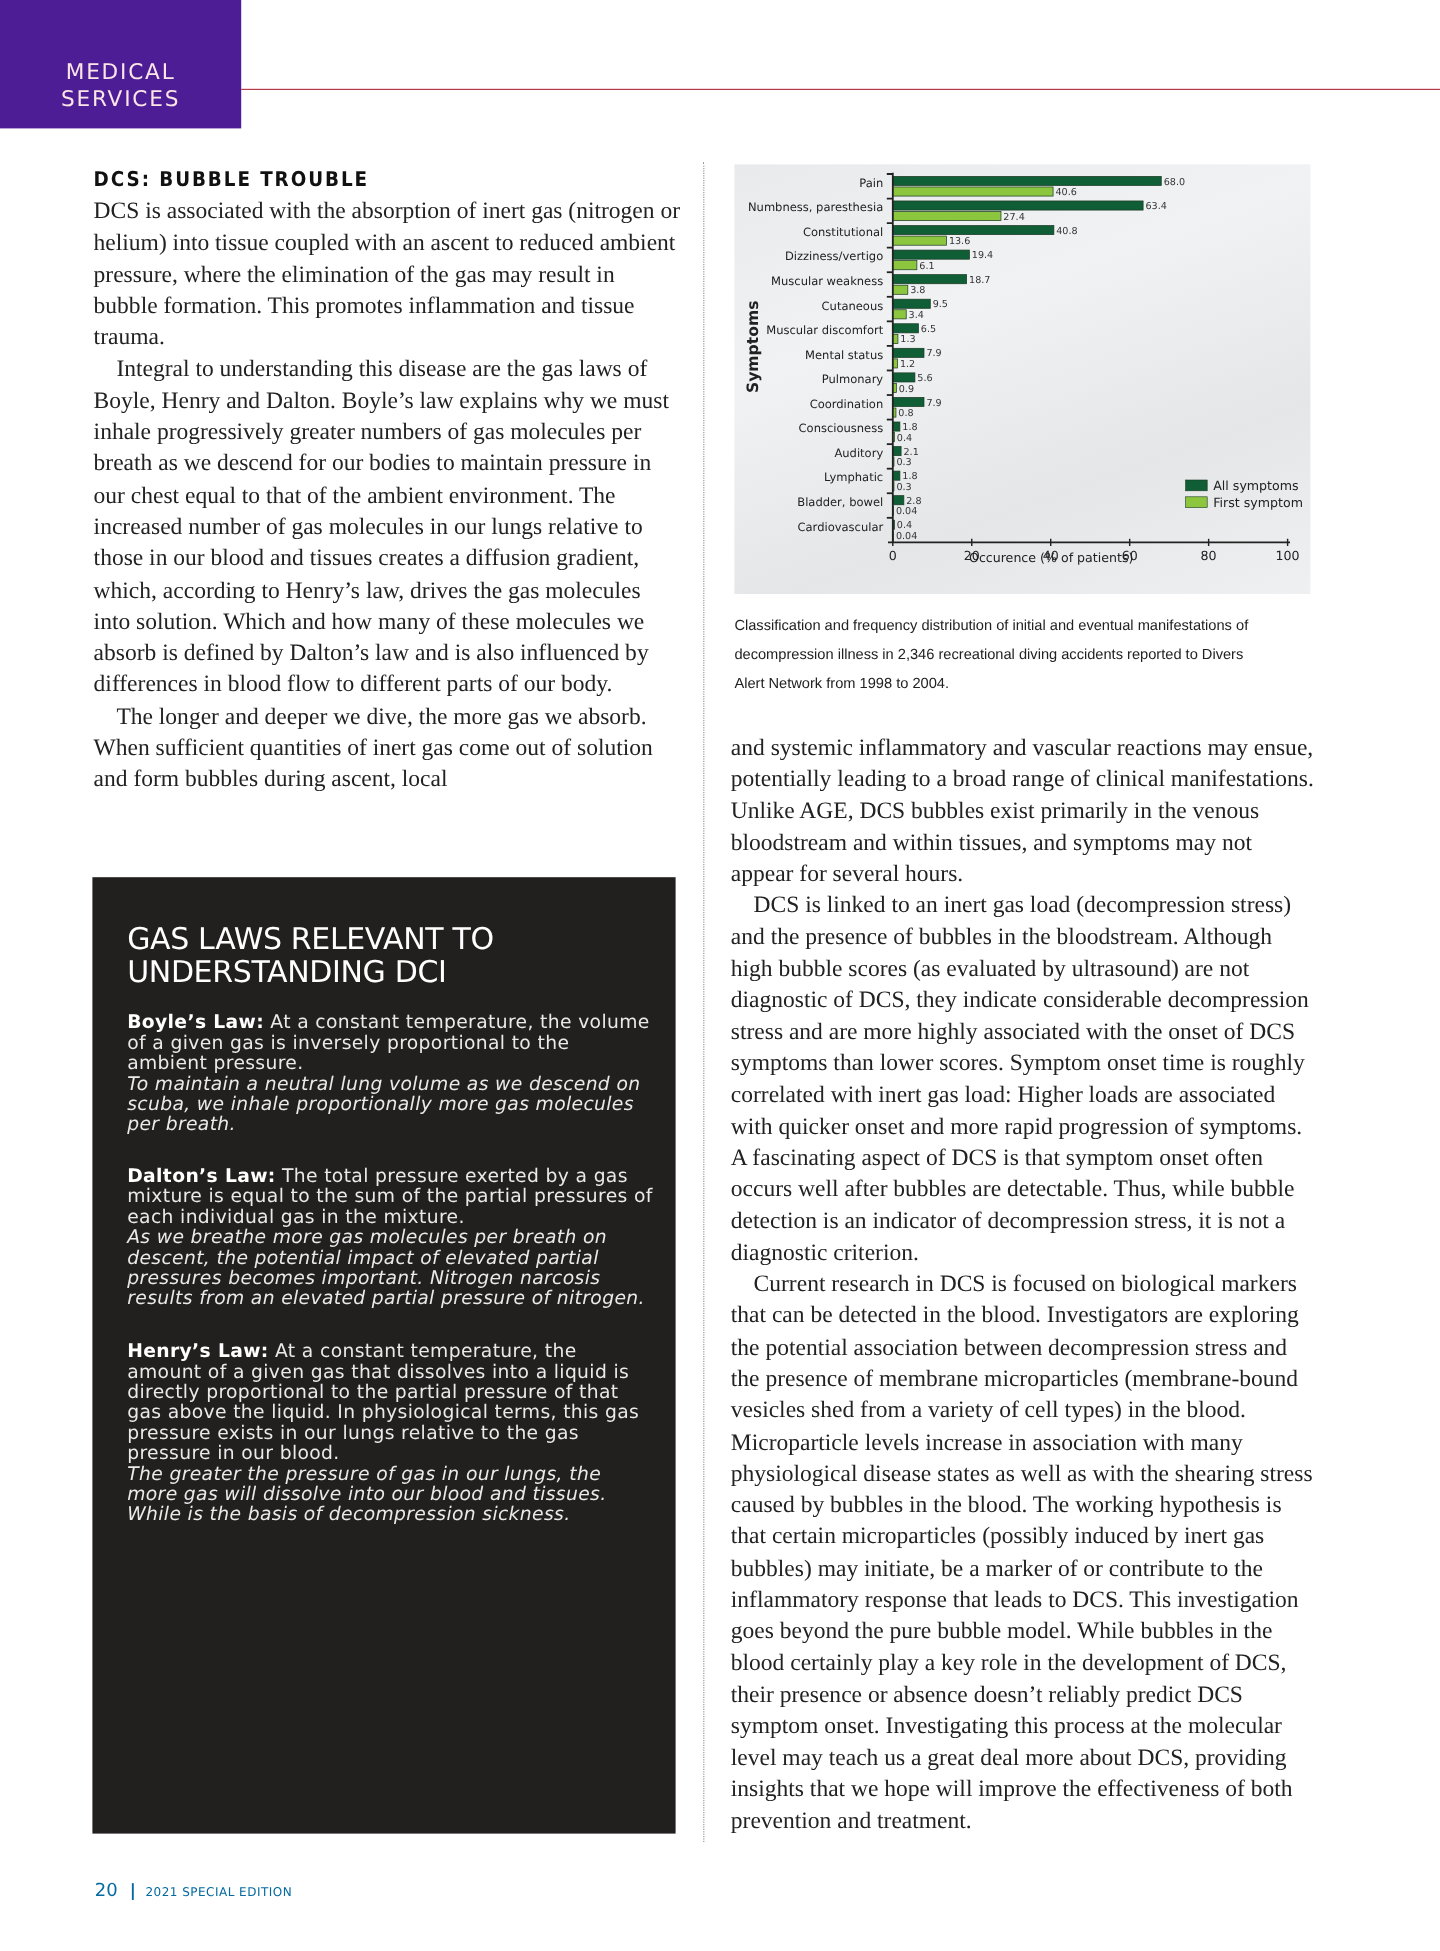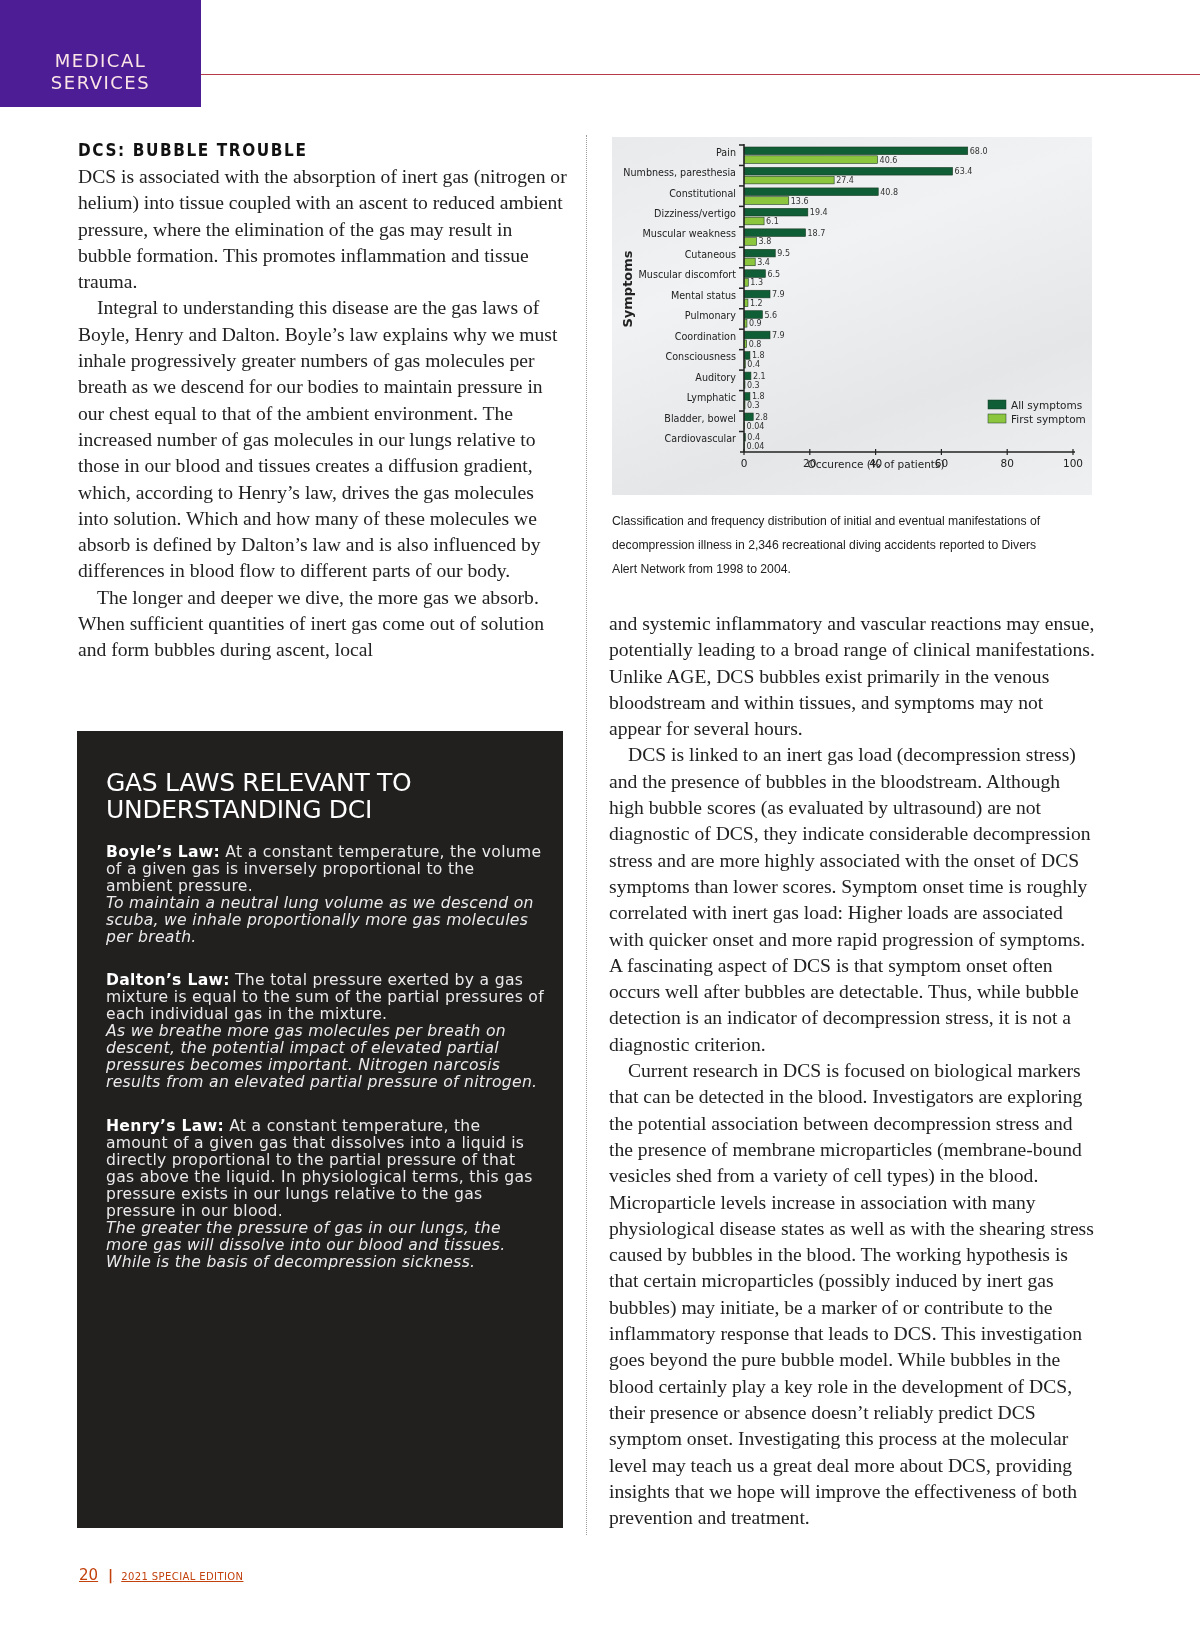--- a/index.html
+++ b/index.html
@@ -22,21 +22,21 @@
   .laws i { display: block; }
 
   .col-divider { position: absolute; left: 586px; top: 135px; height: 1400px; width: 0; border-left: 1px dotted #9a9a9a; }
 
   .chart-panel { position: absolute; left: 612px; top: 137px; width: 480px; height: 358px; background: linear-gradient(160deg, #e9eaec 0%, #f1f2f3 35%, #e4e6e8 70%, #eef0f1 100%); }
   .chart-panel svg { position: absolute; left: 0; top: 0; }
   .caption { position: absolute; left: 612px; top: 509px; width: 440px; font-family: "Liberation Sans", sans-serif; font-size: 12.2px; line-height: 24px; color: #222; }
 
   .col-right { position: absolute; left: 609px; top: 611px; width: 490px; }
 
-  .footer { position: absolute; left: 79px; top: 1565px; font-family: "DejaVu Sans", sans-serif; color: #c2410c; text-decoration: underline; }
+  .footer { position: absolute; left: 79px; top: 1565px; font-family: "DejaVu Sans", sans-serif; color: #0369a1; }
   .footer .page-num { font-size: 15px; }
   .footer .sep { font-size: 14px; margin: 0 8px 0 10px; font-weight: bold; }
   .footer .edition { font-size: 10px; letter-spacing: 0.4px; }
 </style>
 </head>
 <body>
 
 <div class="red-block">
   <div class="section">
     <div>MEDICAL</div>

